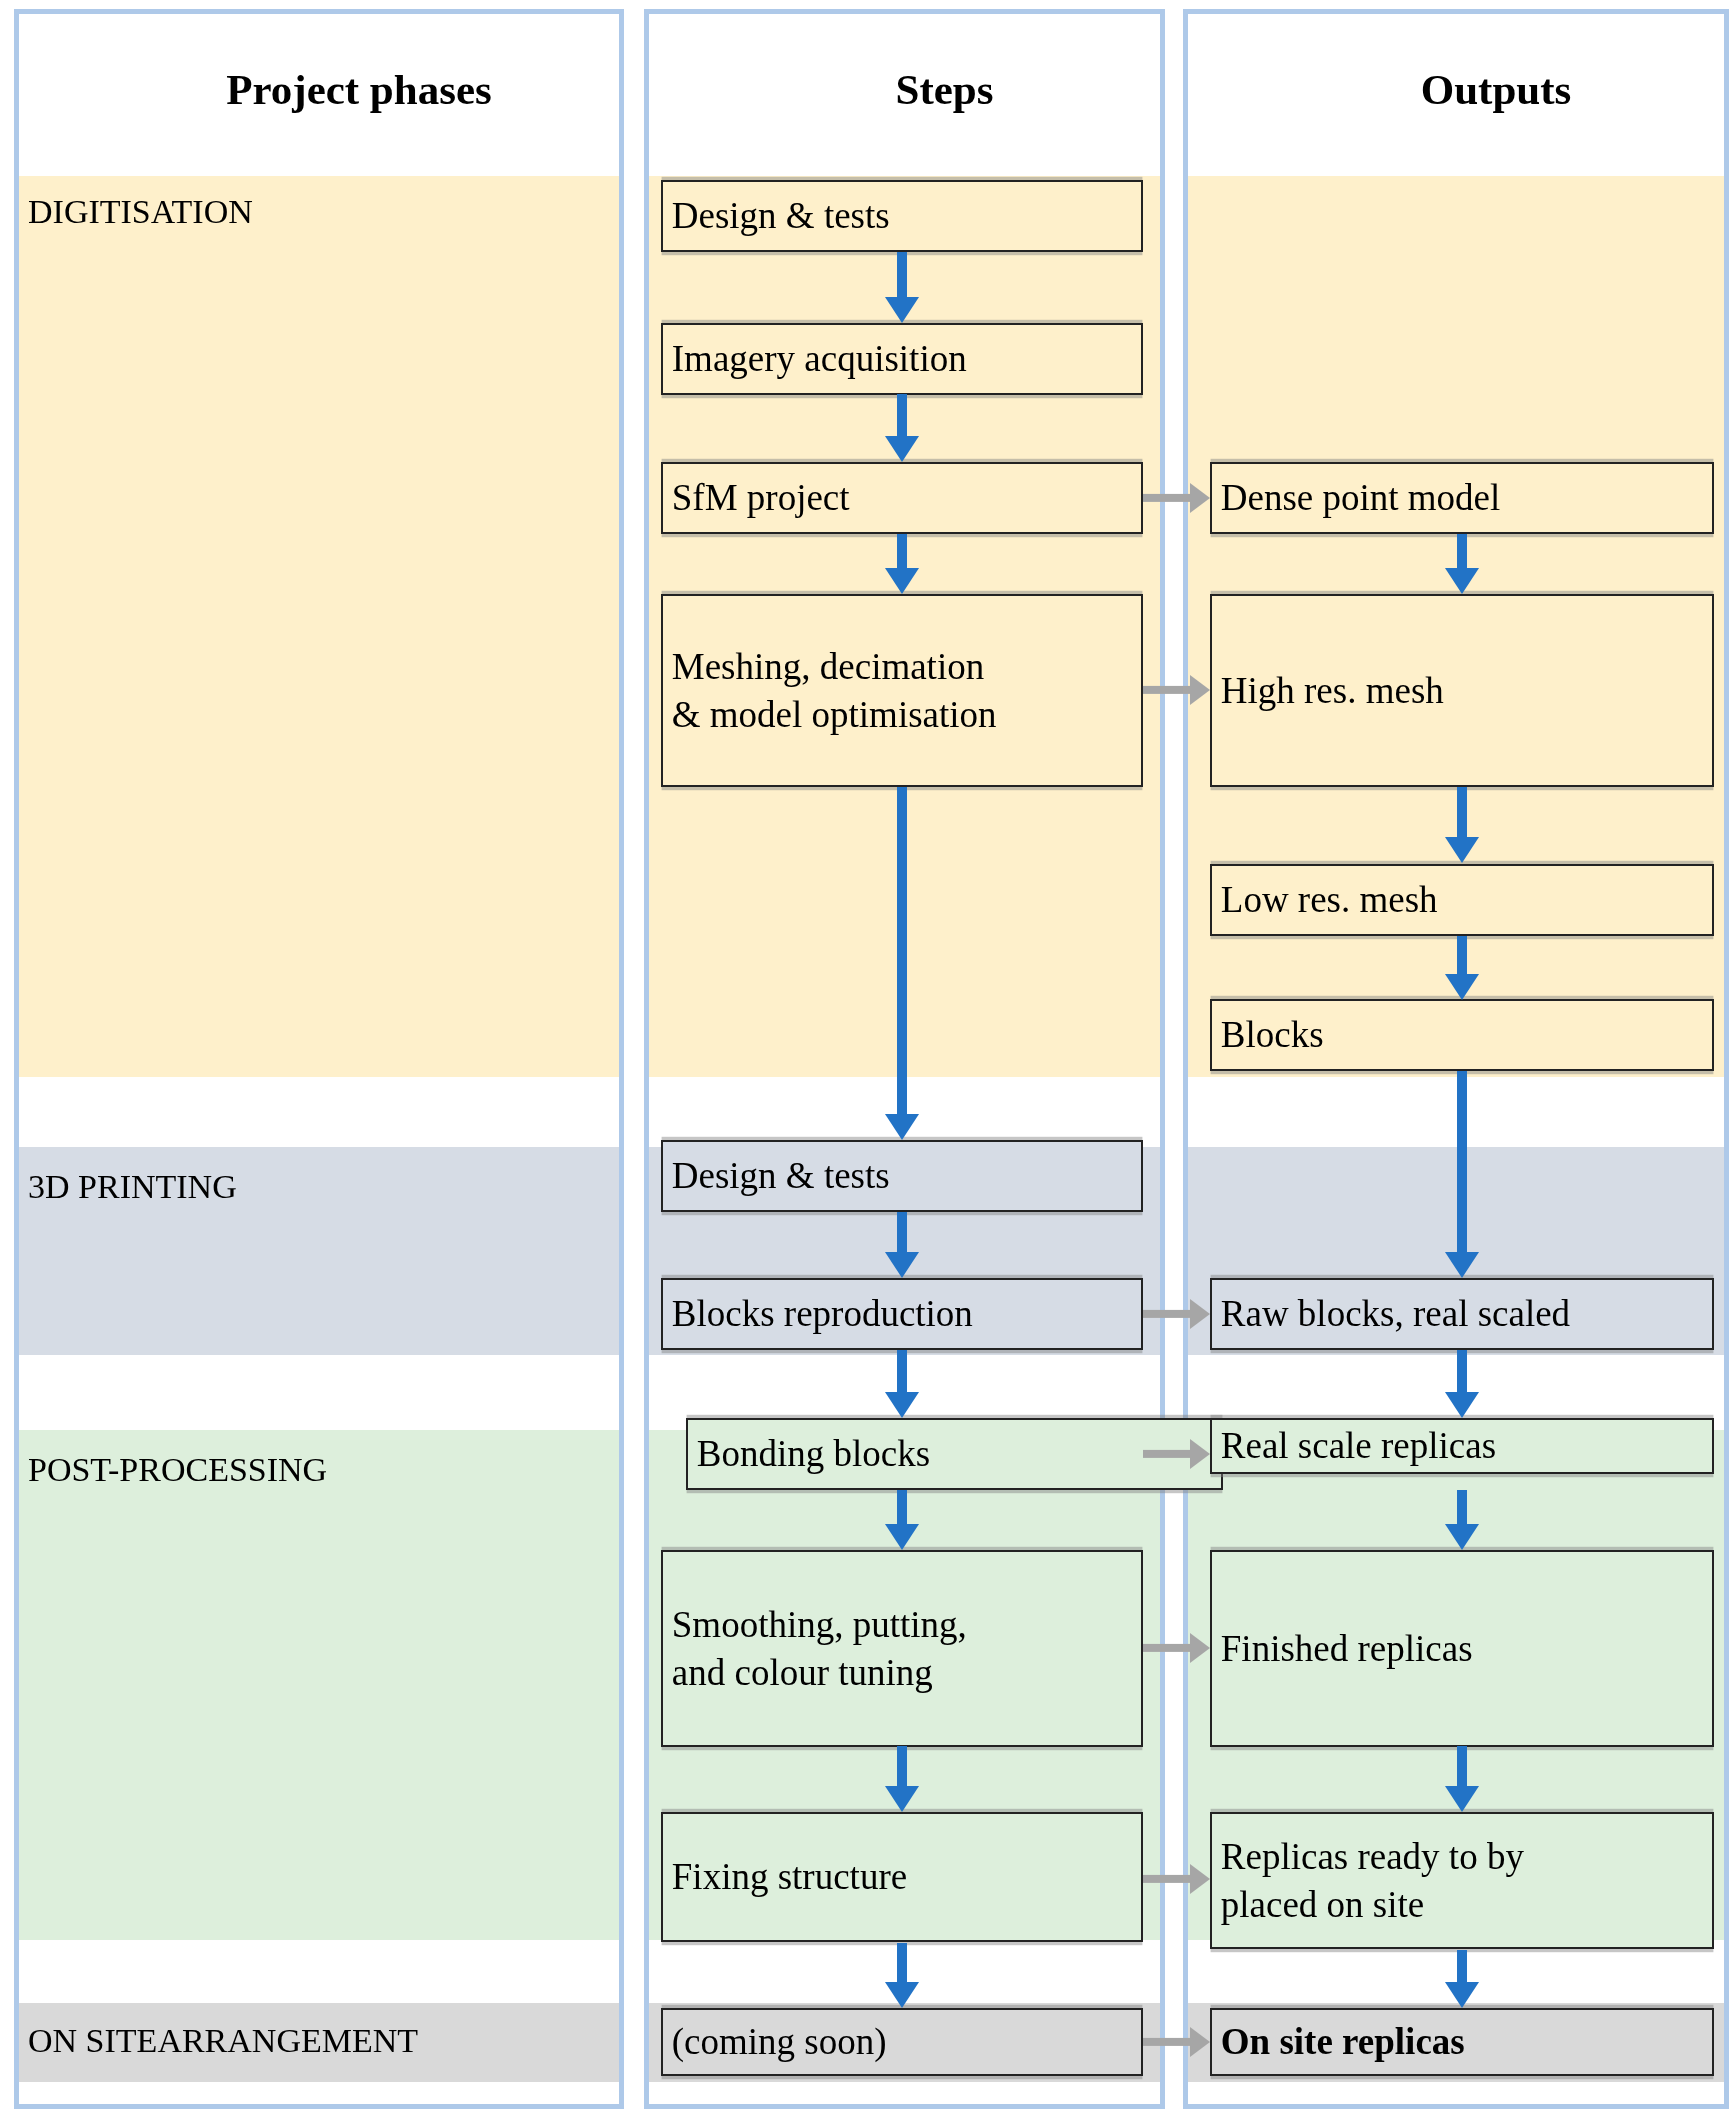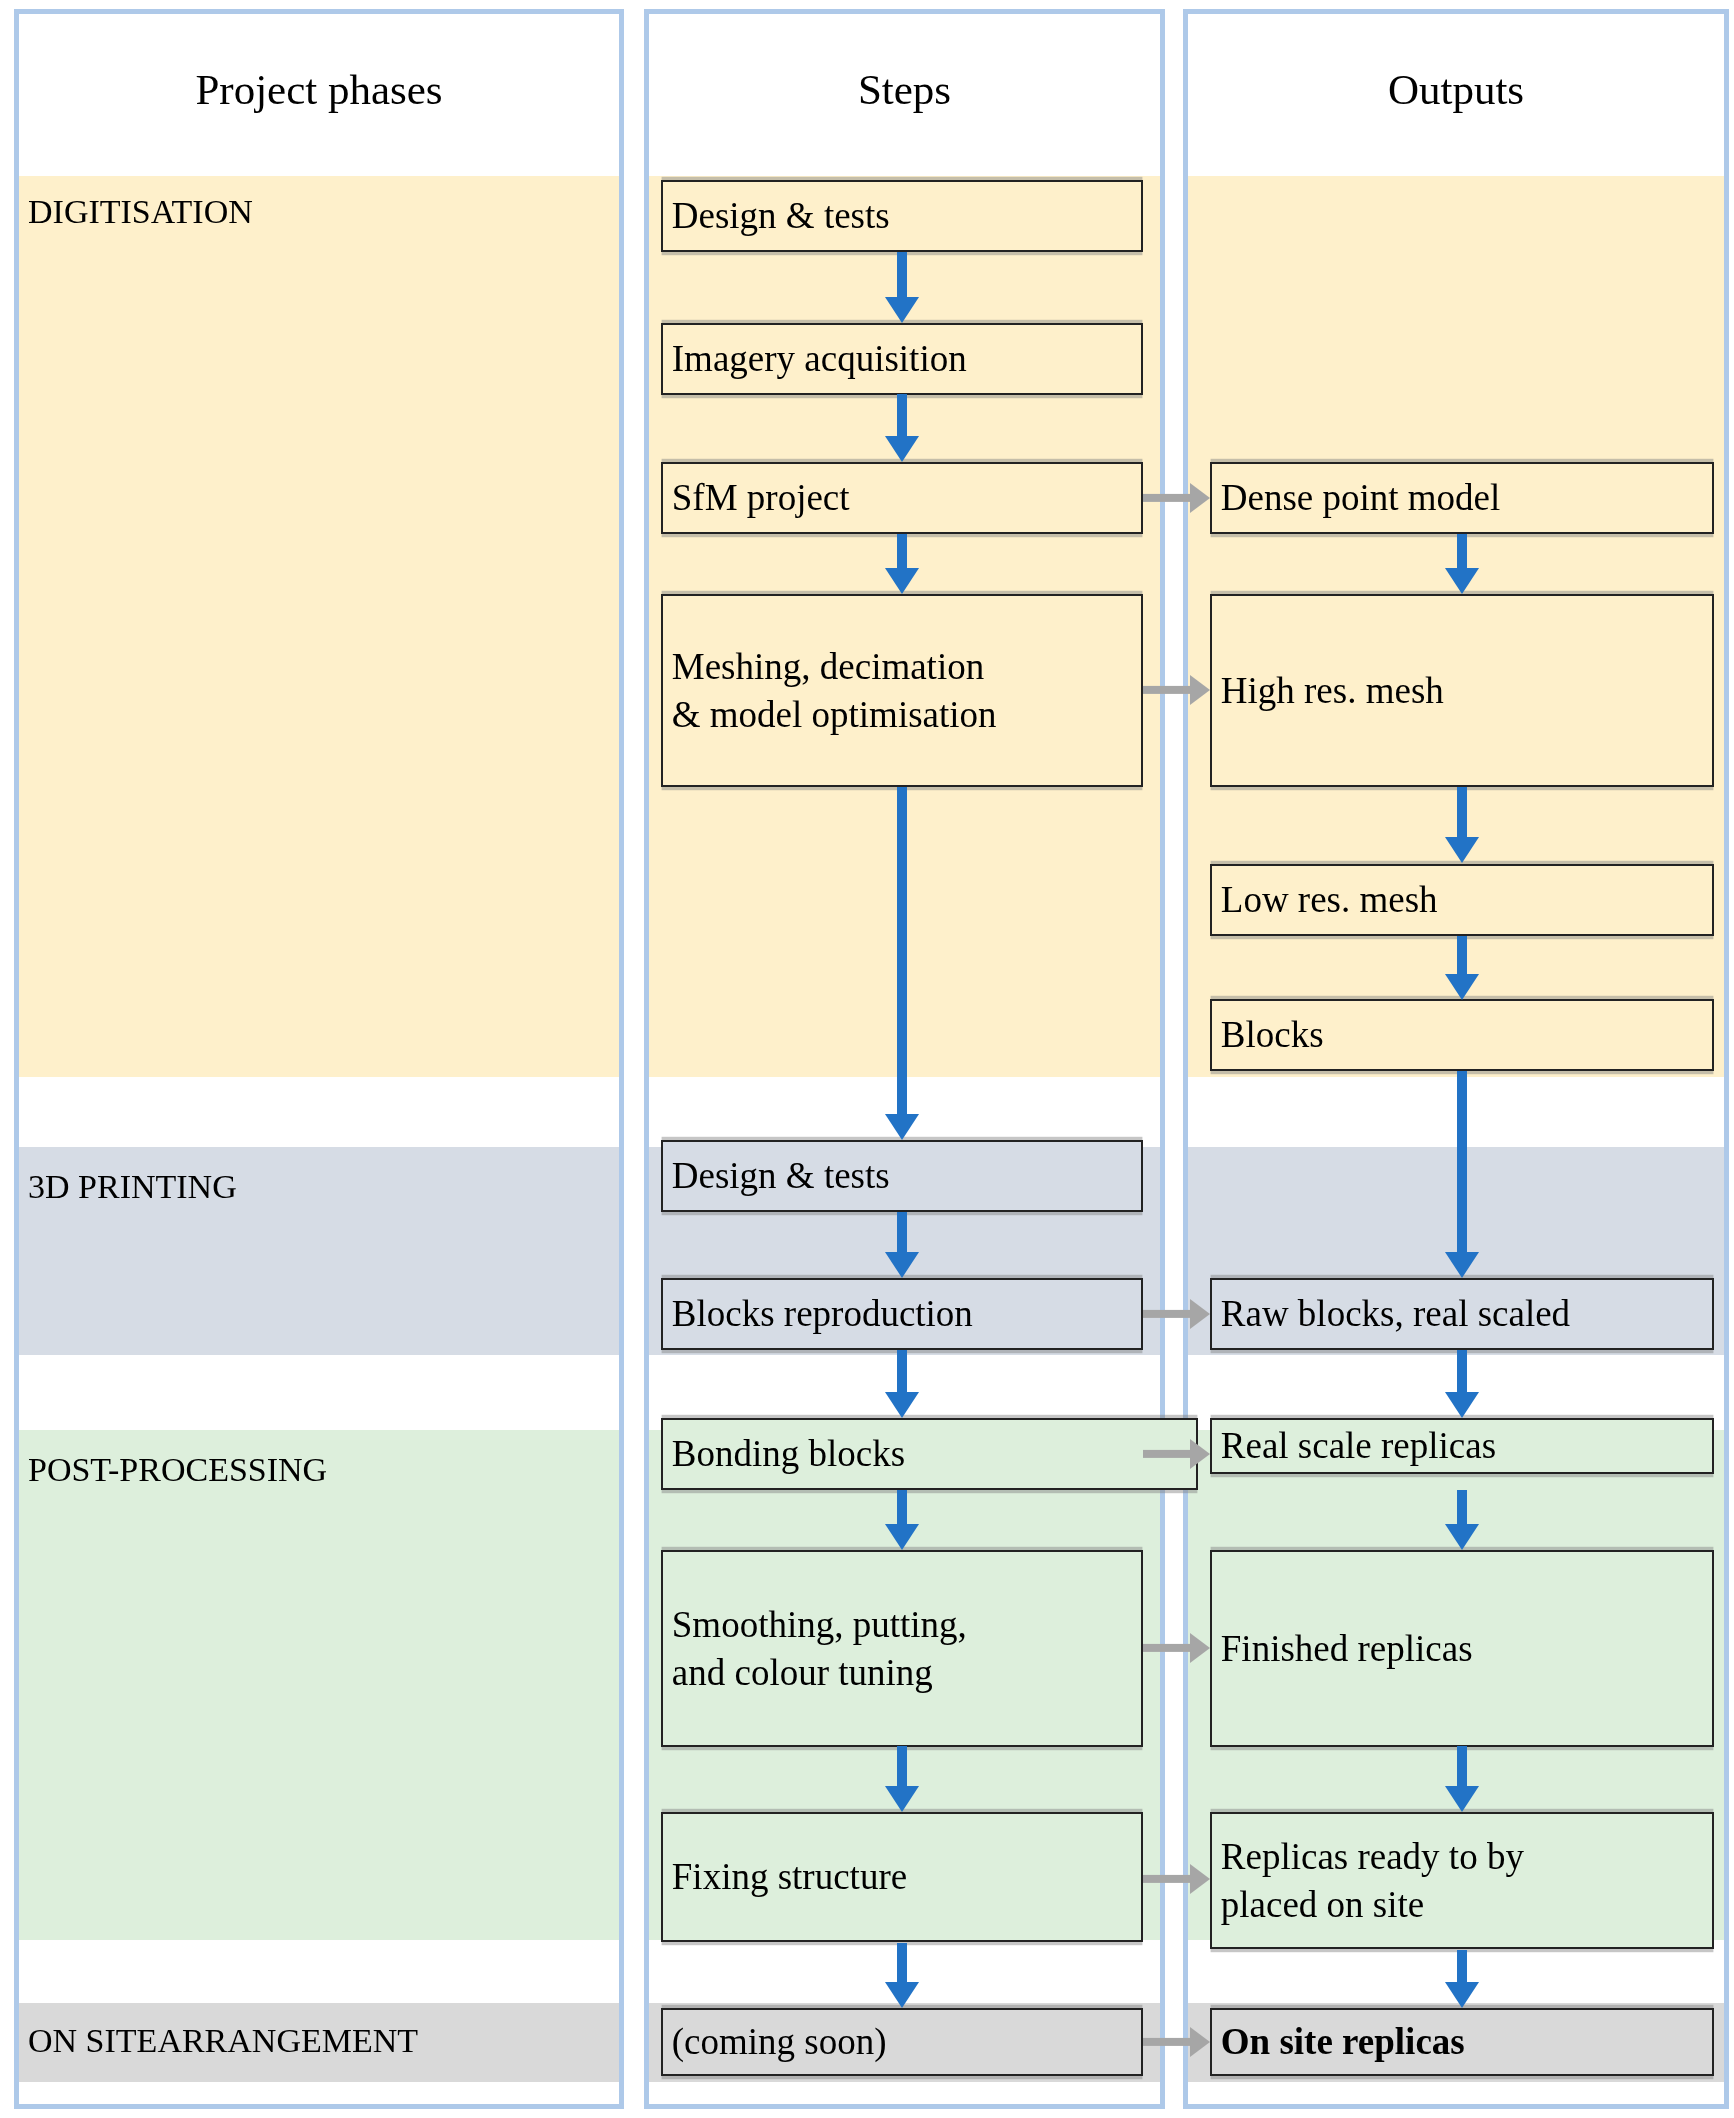--- a/index.html
+++ b/index.html
@@ -10,21 +10,21 @@
   .band{position:absolute;}
   .bg-dig{background:#FEF0CB;}
   .bg-print{background:#D6DCE5;}
   .bg-post{background:#DDEFDC;}
   .bg-site{background:#D9D9D9;}
 
   
   .col{position:absolute;border:5px solid #AEC9E9;box-sizing:border-box;background:transparent;}
 
   
-  .hdr{position:absolute;text-align:center;font-weight:normal;font-size:43px;line-height:1.1;}
+  .hdr{position:absolute;text-align:center;font-weight:bold;font-size:43px;line-height:1.1;padding-left:40px;}
 
   
   .phase{position:absolute;font-size:34px;line-height:1.15;white-space:nowrap;}
 
   
   .box{position:absolute;box-sizing:border-box;border:2.5px solid #222222;
        display:flex;align-items:center;padding:0 8.8px;font-size:37px;line-height:1.28;
        white-space:pre-line;box-shadow:0 -3.8px 0 -0.6px rgba(128,128,128,.45),0 3.8px 0 -0.6px rgba(128,128,128,.45);}
   .box.bold{font-weight:bold;}
 
@@ -73,21 +73,21 @@
   <div class="phase" style="left:28px;top:1450px">POST-PROCESSING</div>
   <div class="phase" style="left:28px;top:2021px">ON SITEARRANGEMENT</div>
 
   <div class="box bg-dig" style="left:661px;top:180px;width:482px;height:72px">Design &amp; tests</div>
   <div class="box bg-dig" style="left:661px;top:323px;width:482px;height:72px">Imagery acquisition</div>
   <div class="box bg-dig" style="left:661px;top:462px;width:482px;height:72px">SfM project</div>
   <div class="box bg-dig" style="left:661px;top:594px;width:482px;height:193px">Meshing, decimation
 &amp; model optimisation</div>
   <div class="box bg-print" style="left:661px;top:1140px;width:482px;height:72px">Design &amp; tests</div>
   <div class="box bg-print" style="left:661px;top:1278px;width:482px;height:72px">Blocks reproduction</div>
-  <div class="box bg-post" style="left:661px;top:1418px;width:537px;height:72px">Bonding blocks</div>
+  <div class="box bg-post" style="left:686px;top:1418px;width:537px;height:72px">Bonding blocks</div>
   <div class="box bg-post" style="left:661px;top:1550px;width:482px;height:197px">Smoothing, putting,
 and colour tuning</div>
   <div class="box bg-post" style="left:661px;top:1812px;width:482px;height:130px">Fixing structure</div>
   <div class="box bg-site" style="left:661px;top:2008px;width:482px;height:68px">(coming soon)</div>
 
   <div class="box bg-dig" style="left:1210px;top:462px;width:504px;height:72px">Dense point model</div>
   <div class="box bg-dig" style="left:1210px;top:594px;width:504px;height:193px">High res. mesh</div>
   <div class="box bg-dig" style="left:1210px;top:864px;width:504px;height:72px">Low res. mesh</div>
   <div class="box bg-dig" style="left:1210px;top:999px;width:504px;height:72px">Blocks</div>
   <div class="box bg-print" style="left:1210px;top:1278px;width:504px;height:72px">Raw blocks, real scaled</div>

